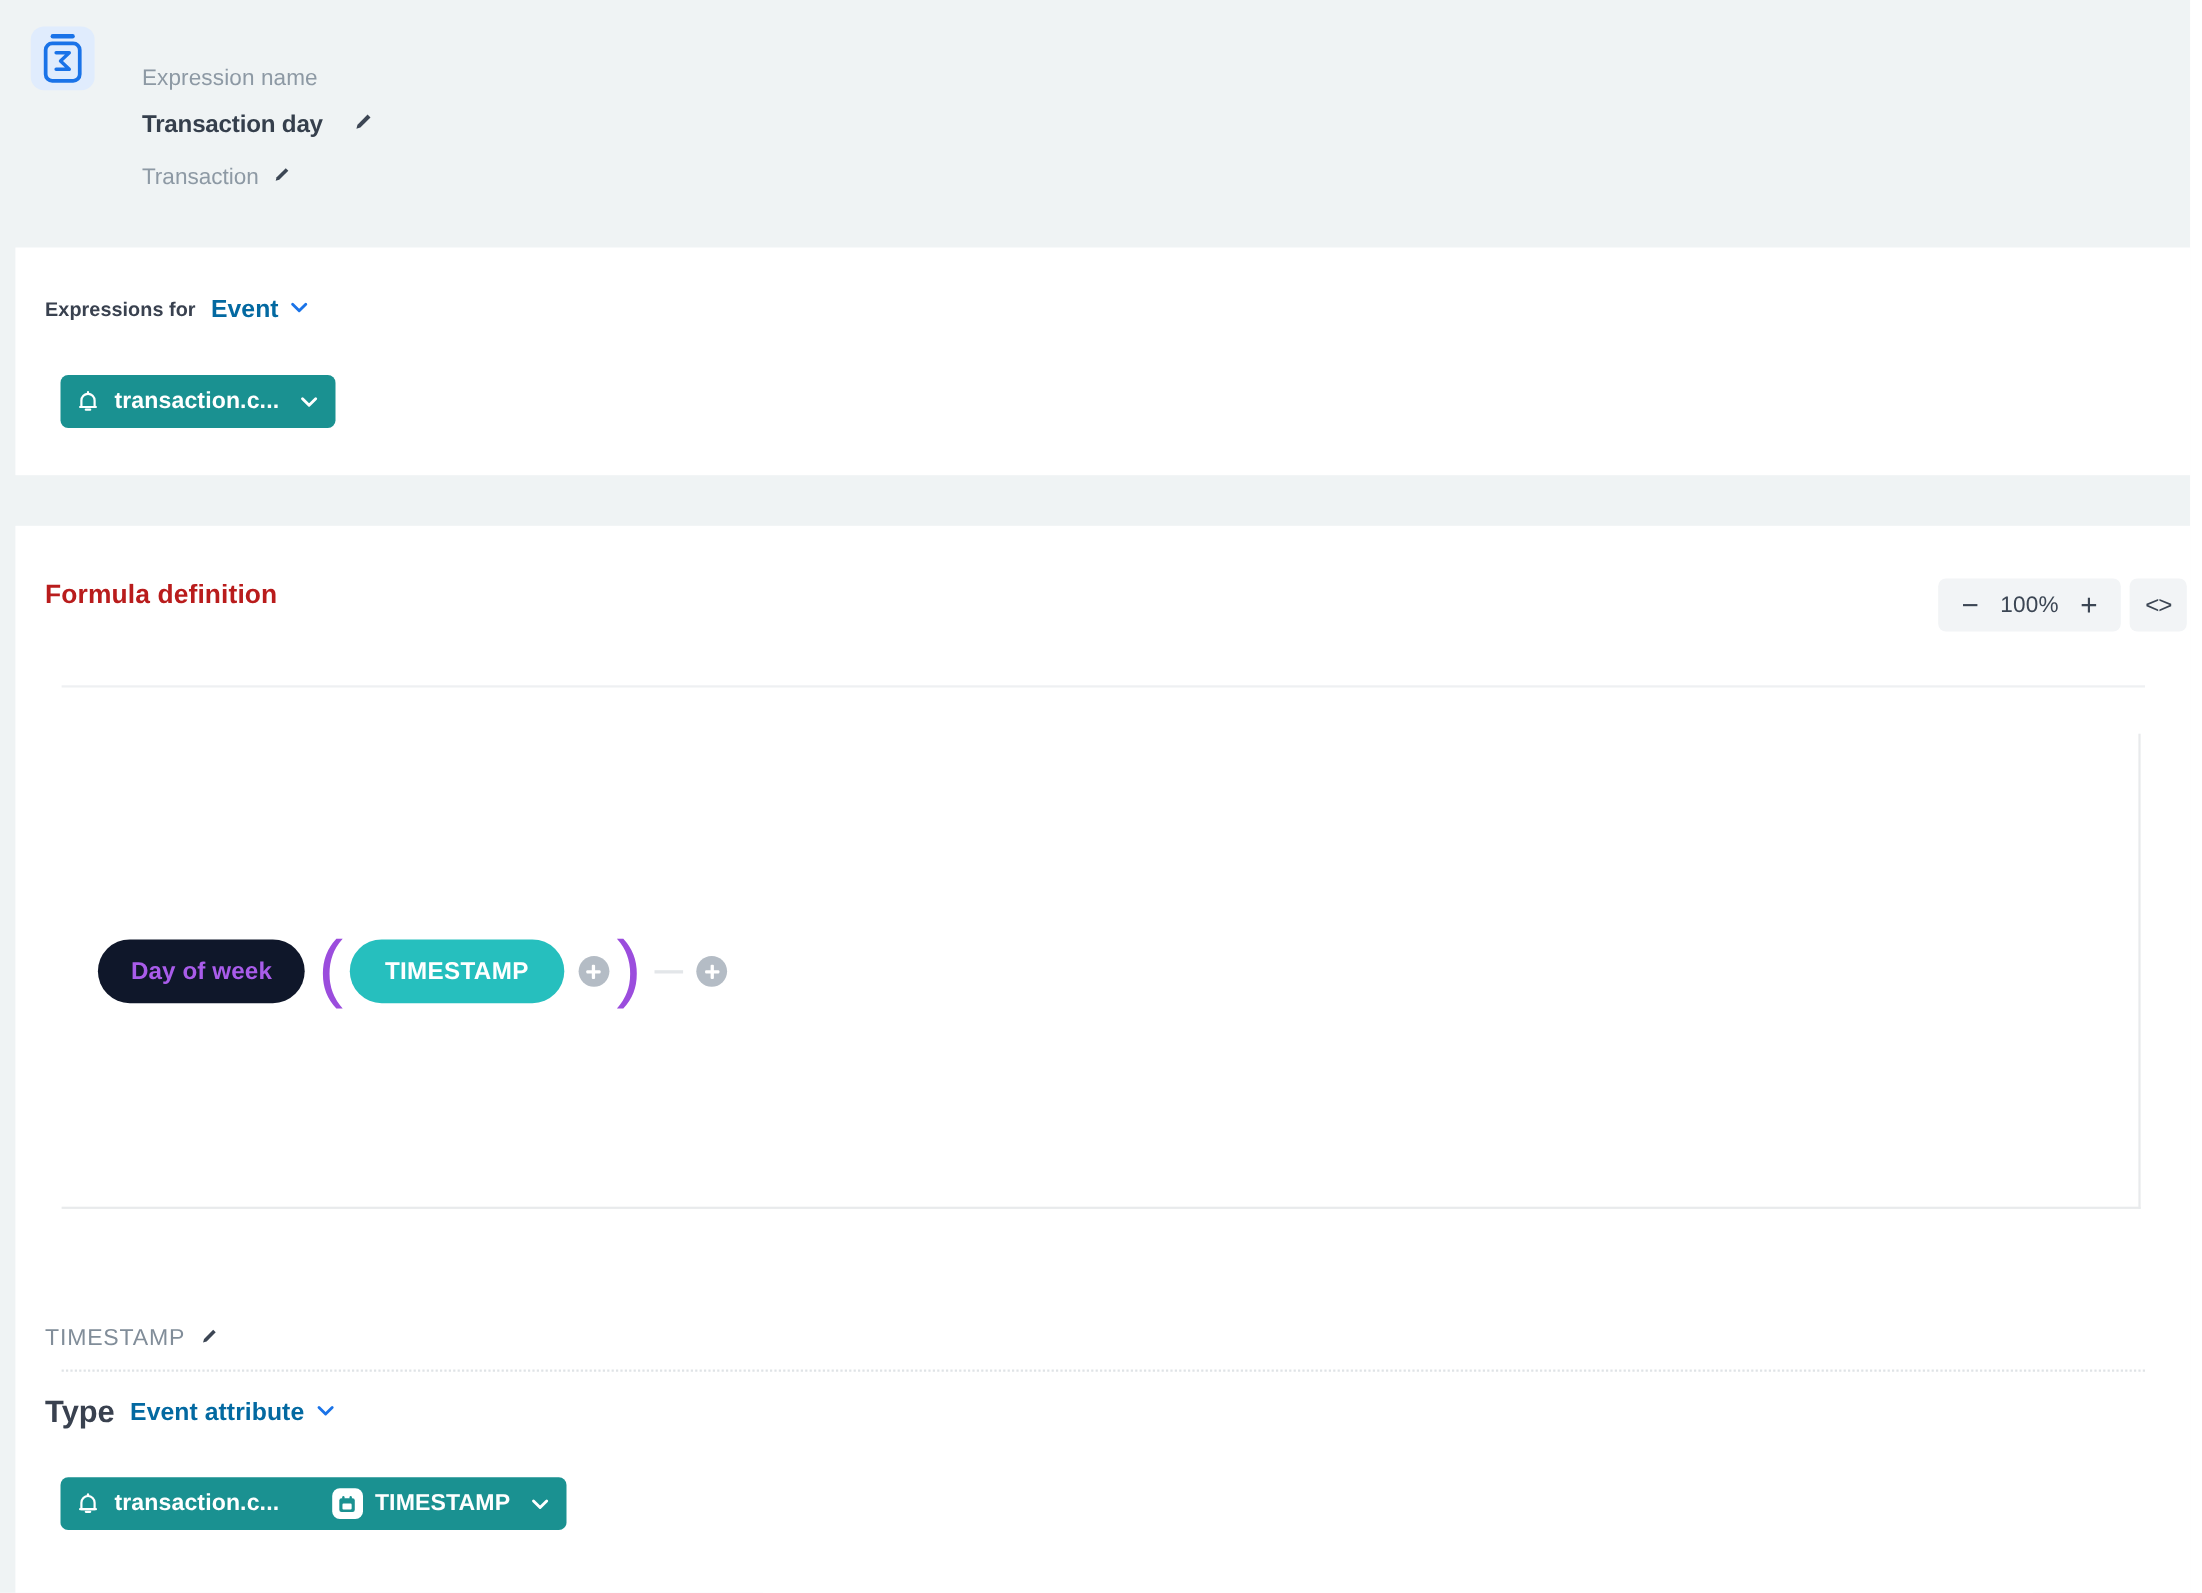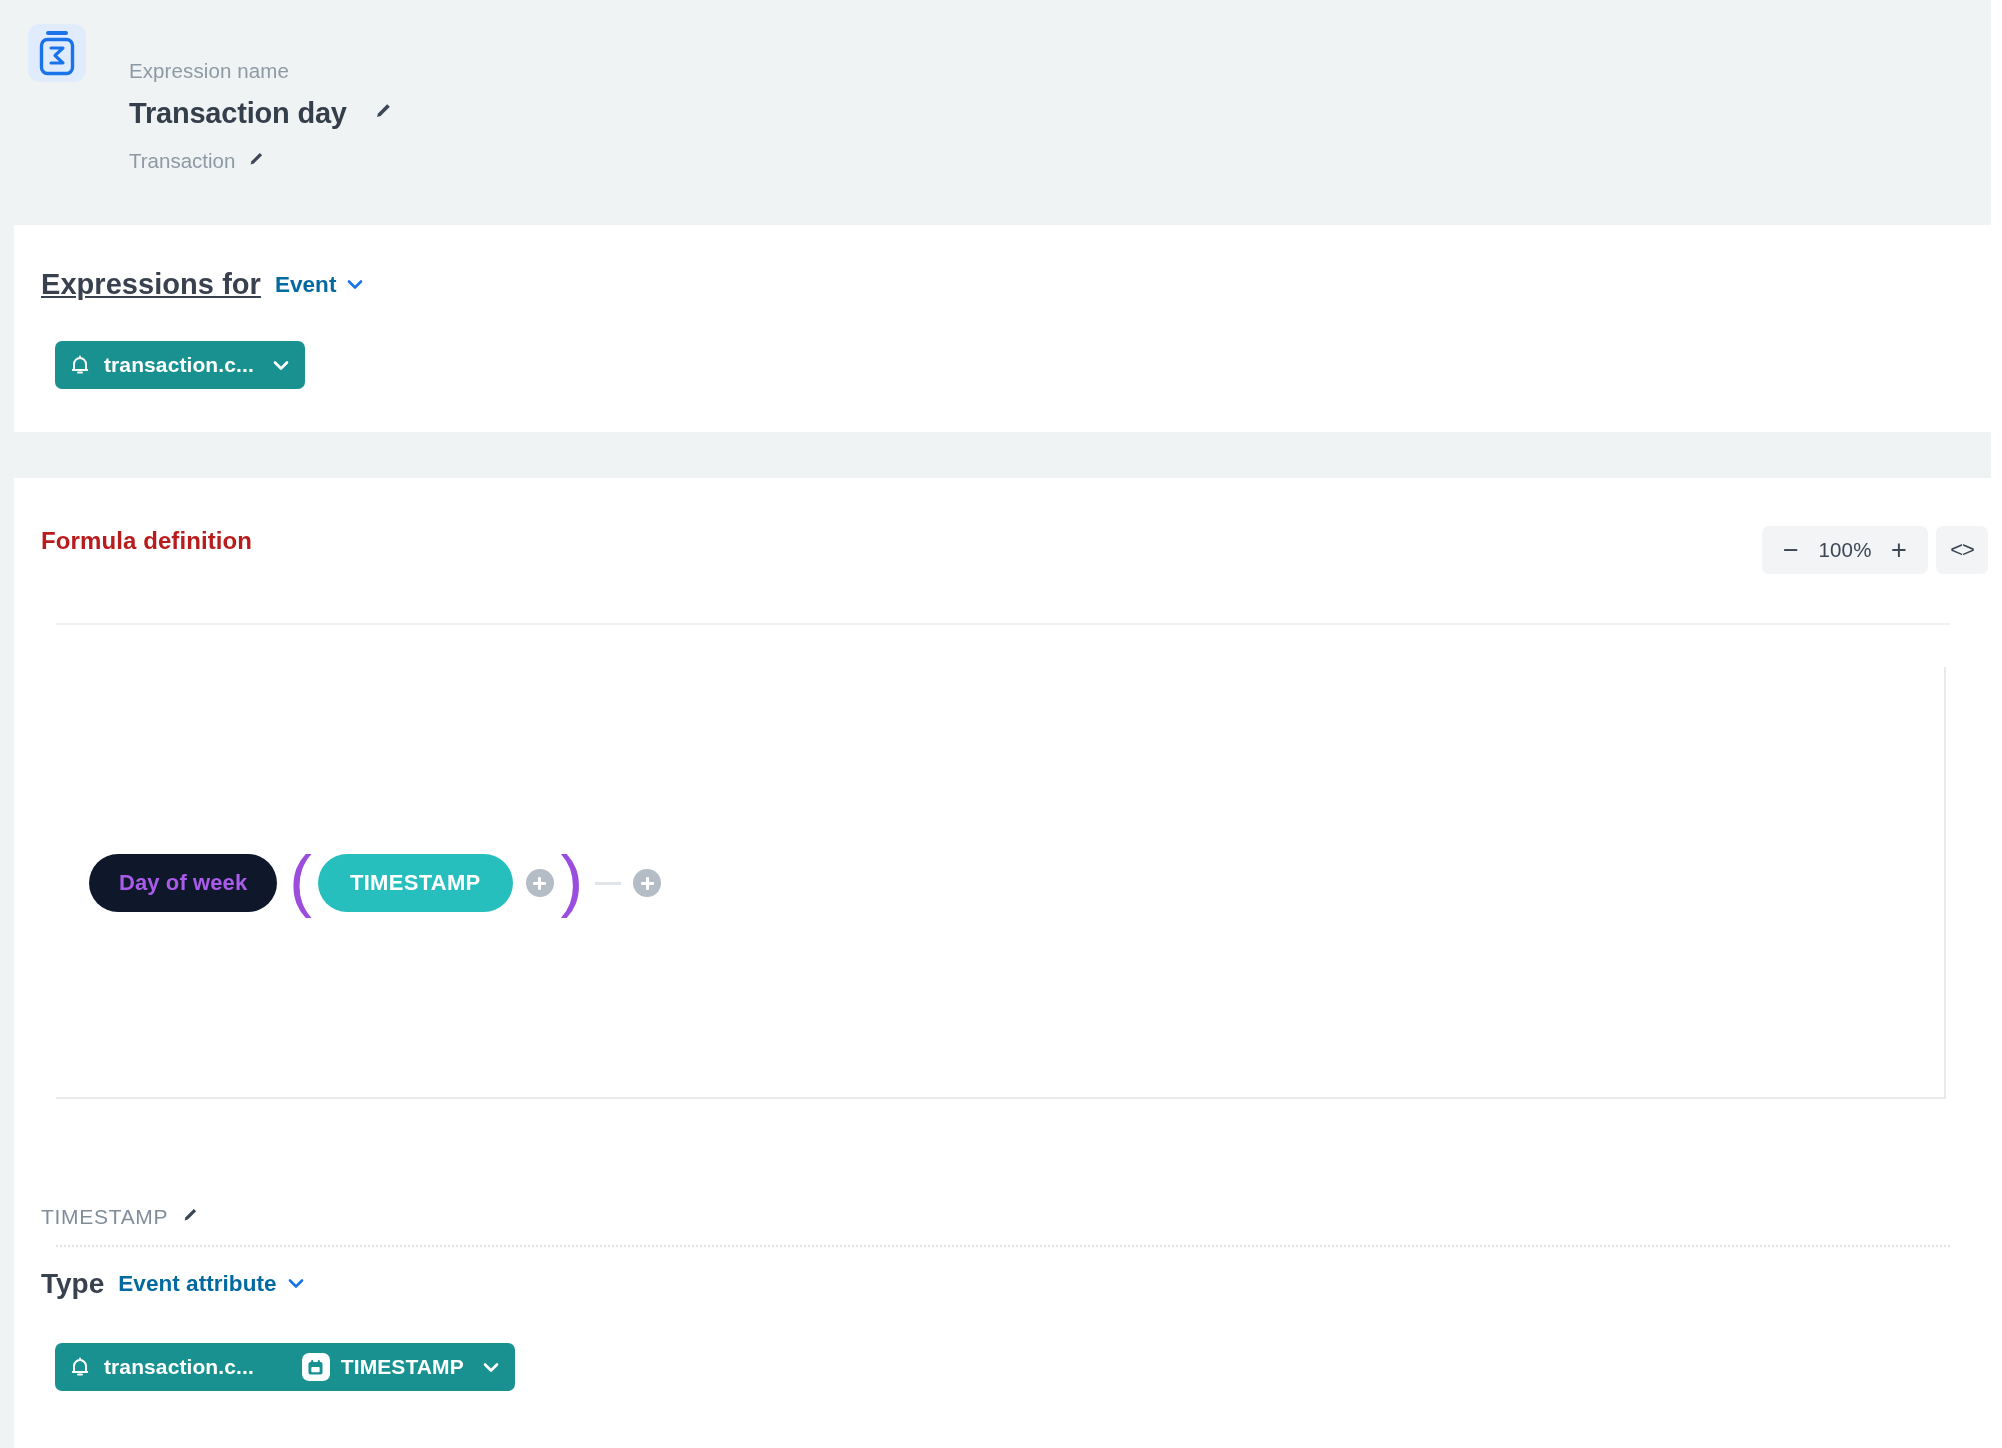--- a/index.html
+++ b/index.html
@@ -47,21 +47,21 @@
     letter-spacing: .1px;
     line-height: 28px;
     margin-top: 39px;
   }
   .title-row {
     display: flex;
     align-items: center;
     margin-top: 7px;
   }
   .expr-title {
-    font-size: 29px;
+    font-size: 22px;
     font-weight: 700;
     color: #353f4c;
     letter-spacing: -.2px;
     line-height: 42px;
   }
   .pencil { flex: 0 0 auto; display: block; }
   .title-row .pencil { margin-left: 26px; }
 
   .desc-row {
     display: flex;
@@ -86,25 +86,24 @@
   #card-formula     { top: 478px; height: 970px; }
 
   
   .expr-for-row {
     position: absolute;
     left: 41px; top: 268px;
     display: flex;
     align-items: center;
   }
   .expr-for-label {
-    font-size: 29px;
+    font-size: 18px;
     font-weight: 700;
     color: #39414f;
     letter-spacing: .05px;
-    text-decoration: underline;
   }
   .link-select {
     display: flex;
     align-items: center;
     margin-left: 14px;
     cursor: pointer;
   }
   .link-select .link-text {
     font-size: 22.5px;
     font-weight: 700;

